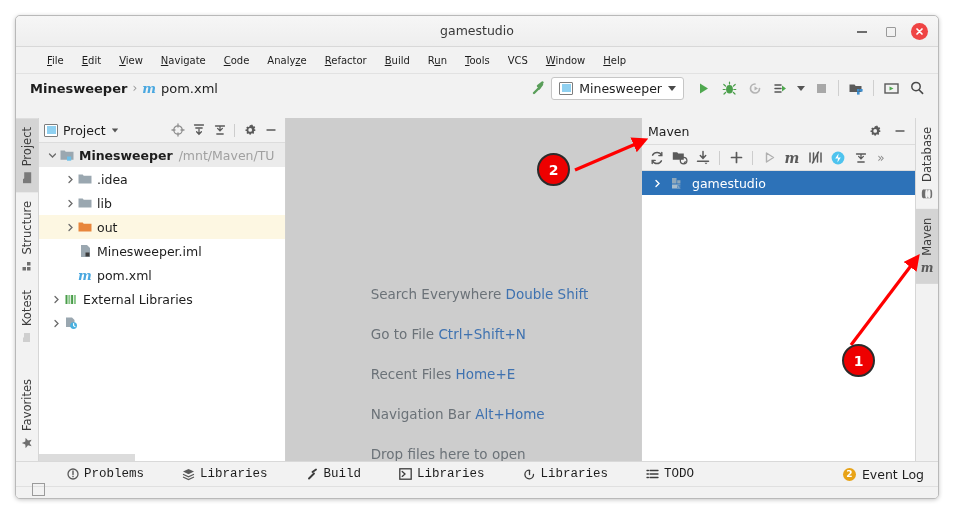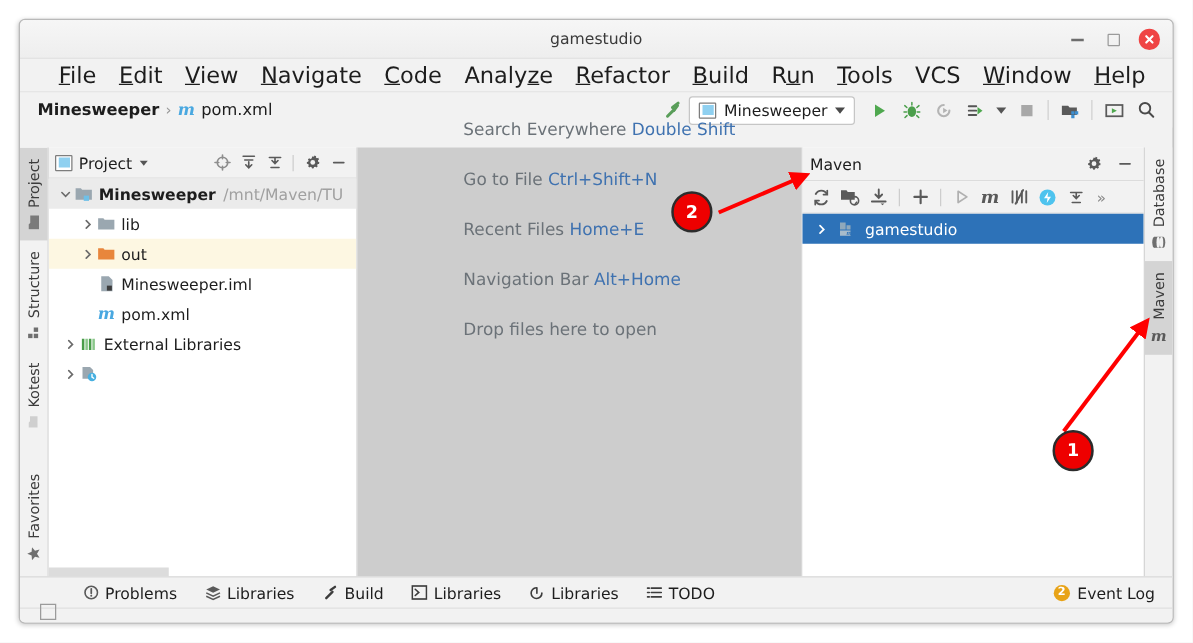--- a/index.html
+++ b/index.html
@@ -37,21 +37,21 @@
   .wb-close{width:17px;height:17px;border-radius:50%;background:#ef4444;
      display:flex;align-items:center;justify-content:center;}
   .wb-close svg{display:block;}
 
   
   .menubar{
     height:26px;display:flex;align-items:center;padding-left:22px;gap:0px;
     background:#f2f2f2;border-bottom:1px solid #e2e2e2;
   }
   .menu-item{
-    font-size:18px;color:#1d1d1d;padding:2px 9px;white-space:nowrap;
+    font-size:10px;color:#1d1d1d;padding:2px 9px;white-space:nowrap;
   }
   .menu-item u{text-decoration:underline;text-underline-offset:1px;}
 
   
   .navrow{
     height:28px;display:flex;align-items:center;background:#f2f2f2;
     padding-left:14px;position:relative;
   }
   .crumb{display:flex;align-items:center;gap:5px;font-size:13px;}
   .crumb-proj{font-weight:bold;color:#1d1d1d;}
@@ -108,21 +108,21 @@
   .arrow.open{color:#6b6b6b;}
   .tlabel{margin-left:4px;}
   .tlabel.bold{font-weight:bold;}
   .tpath{color:#a0a0a0;margin-left:6px;}
   .ico{width:16px;height:16px;display:flex;align-items:center;justify-content:center;flex:0 0 16px;}
 
   .hscroll{height:9px;background:#ffffff;position:relative;border-top:0px;}
   .hscroll .thumb{position:absolute;left:0;top:1px;height:8px;width:96px;background:#dcdcdc;border-radius:0;}
 
   
-  .editor{flex:1;background:#cdcdcd;position:relative;display:flex;align-items:flex-start;justify-content:center;}
+  .editor{flex:1;background:#cdcdcd;position:relative;display:flex;align-items:flex-end;justify-content:center;}
   .hints{margin-left:32px;margin-top:-22px;}
   .hint{font-size:13.5px;color:#6b7278;margin-bottom:24px;white-space:nowrap;}
   .hint b{color:#3f72b0;font-weight:normal;}
 
   
   .right-panel{width:273px;background:#ffffff;display:flex;flex-direction:column;border-left:1px solid #cfcfcf;}
   .mv-head{height:26px;display:flex;align-items:center;background:#f2f2f2;border-bottom:1px solid #dcdcdc;padding:0 6px;}
   .mv-title{font-size:12.5px;}
   .mv-headbtns{margin-left:auto;display:flex;align-items:center;gap:6px;}
   .mv-tools{height:25px;display:flex;align-items:center;background:#f2f2f2;border-bottom:1px solid #dcdcdc;padding:0 4px;gap:1px;}
@@ -132,21 +132,21 @@
   .mv-row{height:24px;display:flex;align-items:center;padding-left:8px;background:#2d72b8;color:#fff;font-size:12.5px;gap:2px;}
   .mv-row .arrow{color:#ffffff;}
 
   .right-strip{width:22px;background:#f2f2f2;border-left:1px solid #d6d6d6;display:flex;flex-direction:column;align-items:center;}
 
   
   .statusbar{
     position:absolute;left:0;right:0;bottom:0;height:36px;background:#f2f2f2;
     border-top:1px solid #d9d9d9;
   }
-  .sb-tabs{height:24px;display:flex;align-items:center;padding-left:40px;gap:0px;}
+  .sb-tabs{height:24px;display:flex;align-items:center;padding-left:40px;gap:16px;font-family:Liberation Mono, monospace;}
   .sb-item{display:flex;align-items:center;gap:5px;font-size:12.5px;color:#1d1d1d;padding:0 11px;}
   .sb-right{position:absolute;right:14px;top:0;height:24px;display:flex;align-items:center;gap:6px;font-size:12.5px;}
   .badge{width:13px;height:13px;border-radius:50%;background:#e8a317;color:#fff;font-size:9px;
      display:flex;align-items:center;justify-content:center;font-weight:bold;}
   .sb-bottom{position:absolute;left:0;right:0;bottom:0;height:11px;border-top:1px solid #e0e0e0;}
   .sb-sq{position:absolute;left:16px;top:-4px;width:11px;height:11px;border:1.4px solid #9b9b9b;}
 
   
   .annot{position:absolute;left:0;top:0;width:954px;height:514px;pointer-events:none;}
   .marker{
@@ -349,20 +349,33 @@
           <span class="ico">
             <svg class="gi" width="14" height="13" viewBox="0 0 14 13">
                 <path d="M0.5 1.5 h4.2 l1 1.3 h7.8 v8 h-13 z" fill="#9aa7b0"></path>
                 <rect x="7" y="7.5" width="4.2" height="4.2" fill="#6fc0e8"></rect>
               </svg>
           </span>
           <span class="tlabel bold">Minesweeper</span>
           <span class="tpath">/mnt/Maven/TU</span>
         </div>
 
+        <div class="trow" style="padding-left:24px">
+          <span class="arrow">
+            <svg class="gi" width="9" height="9" viewBox="0 0 9 9">
+                <path d="M3 1.5 L6 4.5 L3 7.5" fill="none" stroke="#6b6b6b" stroke-width="1.3" stroke-linecap="round"></path>
+              </svg>
+          </span>
+          <span class="ico">
+            <svg class="gi" width="14" height="12" viewBox="0 0 14 12">
+                <path d="M0.5 1.5 h4.2 l1 1.3 h7.8 v7.7 h-13 z" fill="#9aa7b0"></path>
+              </svg>
+          </span>
+          <span class="tlabel">.idea</span>
+        </div>
 
         <div class="trow" style="padding-left:24px">
           <span class="arrow">
             <svg class="gi" width="9" height="9" viewBox="0 0 9 9">
                 <path d="M3 1.5 L6 4.5 L3 7.5" fill="none" stroke="#6b6b6b" stroke-width="1.3" stroke-linecap="round"></path>
               </svg>
           </span>
           <span class="ico">
             <svg class="gi" width="14" height="12" viewBox="0 0 14 12">
                 <path d="M0.5 1.5 h4.2 l1 1.3 h7.8 v7.7 h-13 z" fill="#9aa7b0"></path>

